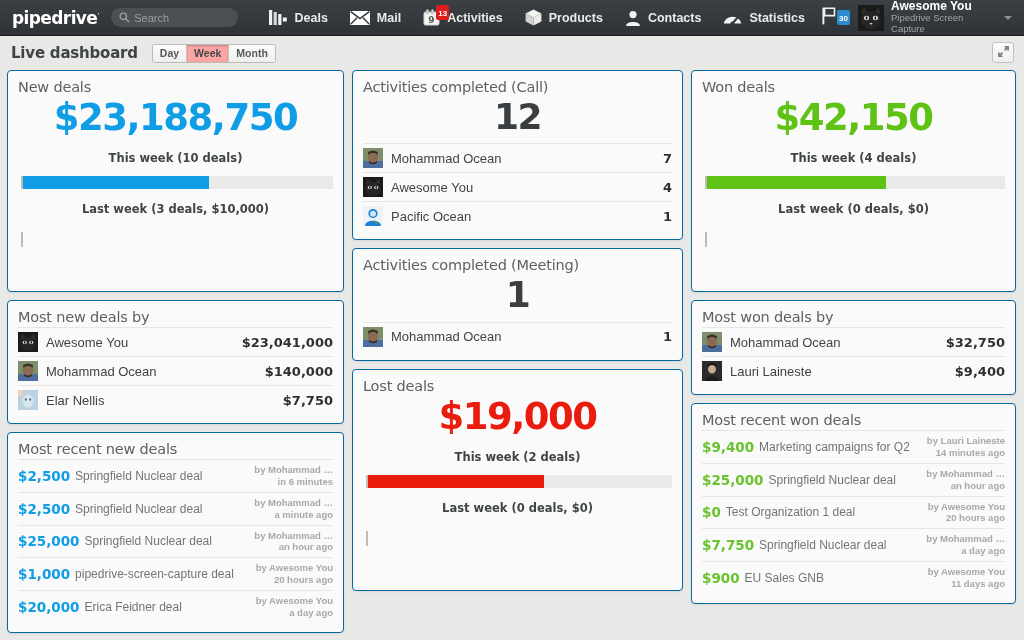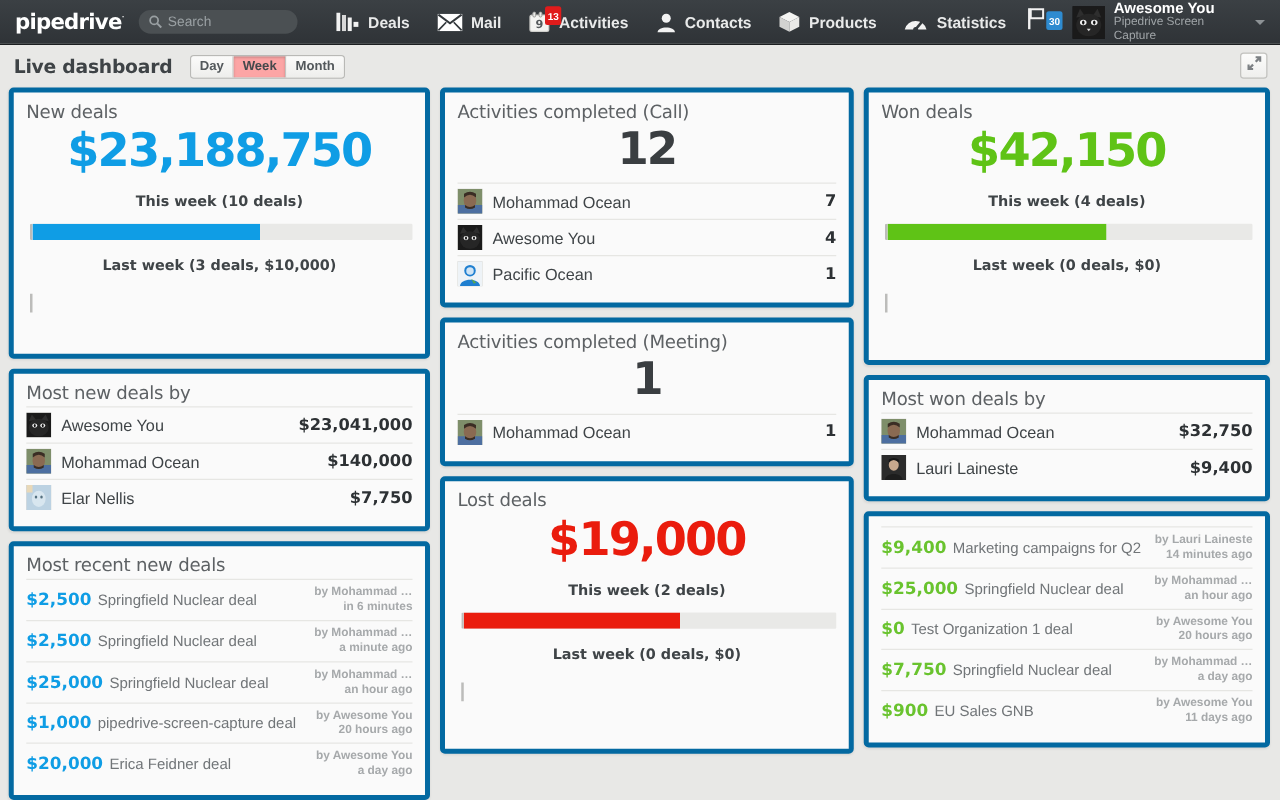--- a/index.html
+++ b/index.html
@@ -161,21 +161,21 @@
     gap: 8px;
     height: 570px;
   }
   .col { display: flex; flex-direction: column; gap: 8px; }
   .col-left  { width: 337px; }
   .col-mid   { width: 331px; }
   .col-right { width: 325px; }
 
   .panel {
     background: #fafafa;
-    border: 4px solid #0369a1;
+    border: 1px solid #0369a1;
     border-radius: 4px;
     box-shadow: 0 1px 2px rgba(0,0,0,.08);
     padding: 8px 10px 9px 10px;
     position: relative;
   }
   .panel-title {
     font-size: 14.5px;
     color: #5d6164;
     font-family: "DejaVu Sans", sans-serif;
     font-weight: normal;
@@ -337,37 +337,37 @@
         <rect x="8.3" y="0.6" width="2.2" height="4" rx="1" fill="#e8e8e6" stroke="#9b9b98" stroke-width="0.8"></rect>
         <text x="8.5" y="13.5" font-size="9" font-family="DejaVu Sans, sans-serif" font-weight="bold" fill="#55595c" text-anchor="middle">9</text>
       </svg>
       <span class="badge red" style="top:-4px; right:-9px;">13</span>
     </span>
     <span>Activities</span>
   </div>
 
   <div class="navitem">
     <span class="nicon">
-      <svg width="16" height="16" viewBox="0 0 16 16">
-        <circle cx="8" cy="4.6" r="3.6" fill="#f2f2f2"></circle>
-        <path d="M1 16 C1 10.6 15 10.6 15 16 Z" fill="#f2f2f2"></path>
-      </svg>
-    </span>
-    <span>Contacts</span>
-  </div>
-
-  <div class="navitem">
-    <span class="nicon">
       <svg width="17" height="17" viewBox="0 0 17 17">
         <path d="M8.5 0.6 L16.4 4.6 L8.5 8.6 L0.6 4.6 Z" fill="#f4f4f2"></path>
         <path d="M0.6 4.6 L8.5 8.6 L8.5 16.4 L0.6 12.4 Z" fill="#d2d2d0"></path>
         <path d="M16.4 4.6 L8.5 8.6 L8.5 16.4 L16.4 12.4 Z" fill="#eaeae8"></path>
       </svg>
     </span>
     <span>Products</span>
+  </div>
+
+  <div class="navitem">
+    <span class="nicon">
+      <svg width="16" height="16" viewBox="0 0 16 16">
+        <circle cx="8" cy="4.6" r="3.6" fill="#f2f2f2"></circle>
+        <path d="M1 16 C1 10.6 15 10.6 15 16 Z" fill="#f2f2f2"></path>
+      </svg>
+    </span>
+    <span>Contacts</span>
   </div>
 
   <div class="navitem">
     <span class="nicon">
       <svg width="19" height="15" viewBox="0 0 19 15">
         <path d="M0.8 13.5 A9 9 0 0 1 18.2 13.5 Z" fill="#f2f2f2"></path>
         <circle cx="9.5" cy="13.5" r="2" fill="#34393d"></circle>
         <line x1="9.5" y1="13.5" x2="14.5" y2="7.5" stroke="#34393d" stroke-width="2"></line>
       </svg>
     </span>
@@ -652,20 +652,21 @@
               <path d="M6 6 Q10 2 14 6 L14 3.6 Q10 1 6 3.6 Z" fill="#161616"></path>
               <path d="M3 20 C3 13.5 17 13.5 17 20 Z" fill="#1d1d1d"></path>
             </svg>
         </div>
         <div class="rname">Lauri Laineste</div>
         <div class="rval">$9,400</div>
       </div>
     </div>
 
     <div class="panel">
+      <div class="panel-title">Most recent won deals</div>
       <div class="drow">
         <div class="damt green">$9,400</div>
         <div class="dtitle">Marketing campaigns for Q2</div>
         <div class="dmeta">
           <div>by Lauri Laineste</div>
           <div>14 minutes ago</div>
         </div>
       </div>
       <div class="drow">
         <div class="damt green">$25,000</div>

